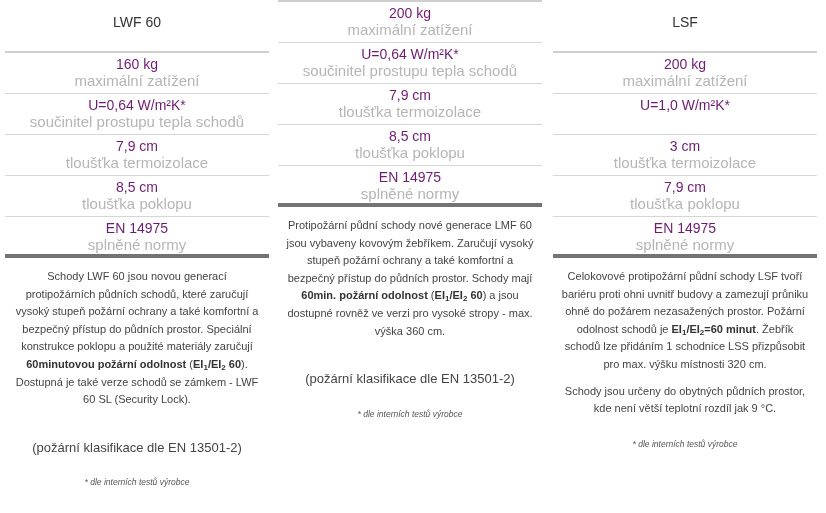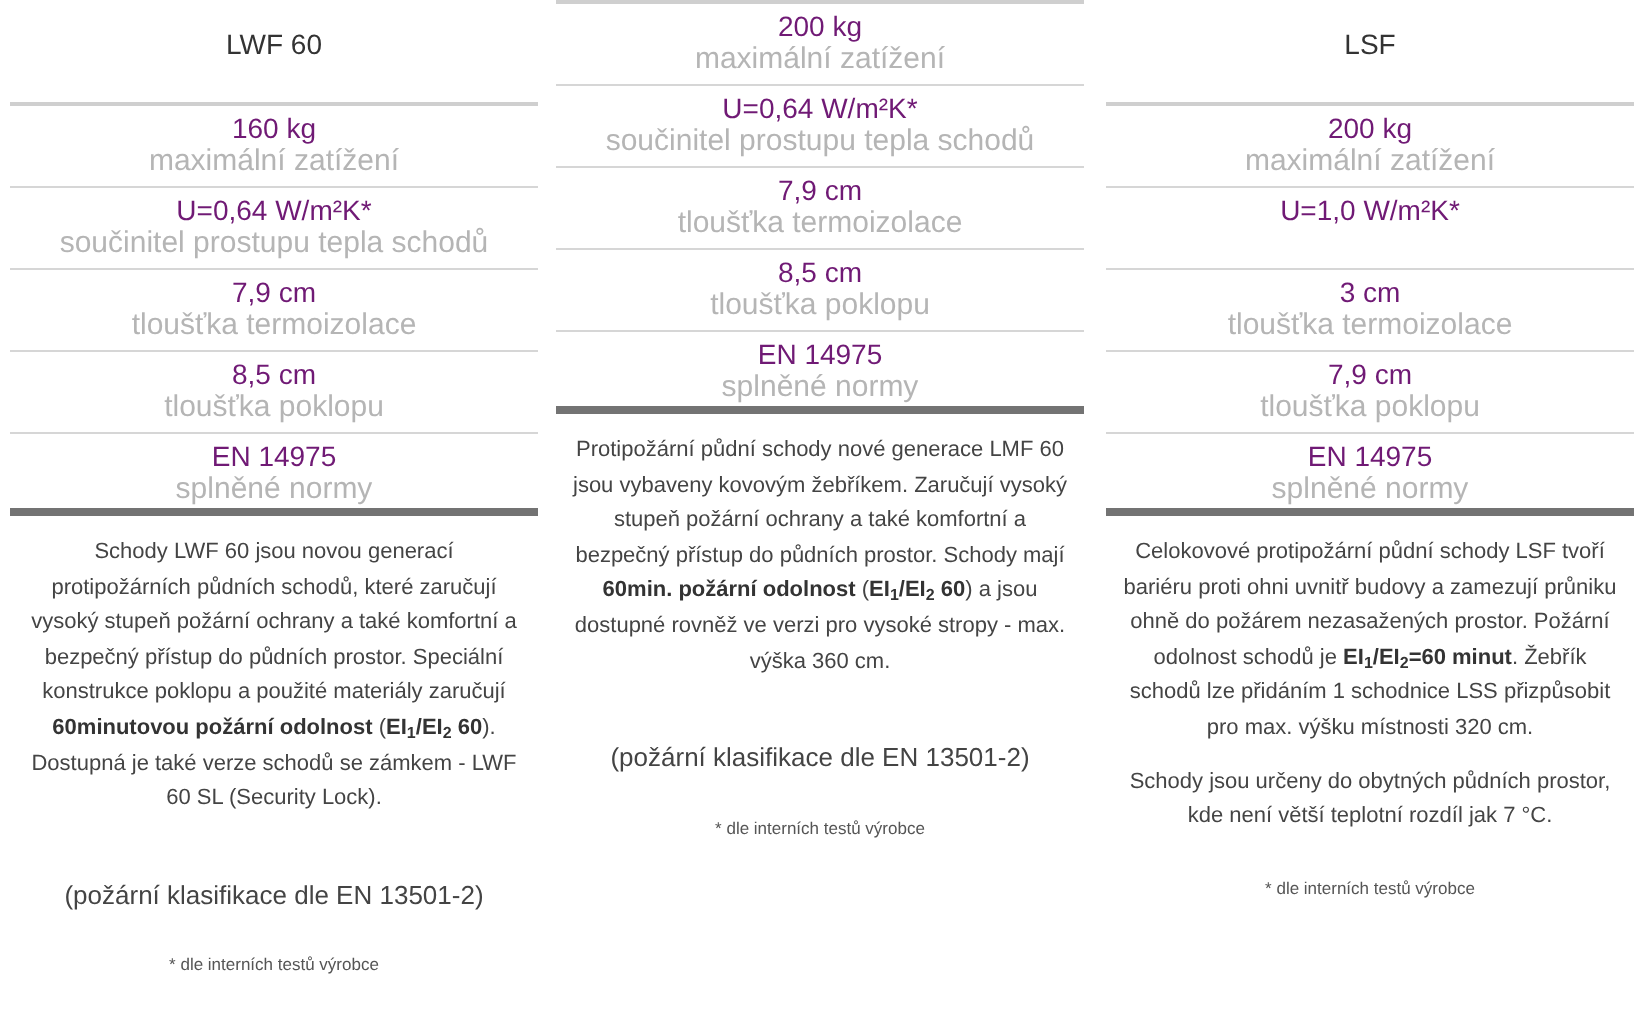--- a/index.html
+++ b/index.html
@@ -31,21 +31,21 @@
     .spec .lbl {
       font-size: 15px; line-height: 12px; padding-top: 3px; color: #b5b5b5; font-weight: normal;
     }
     .spec.last { border-bottom: 4px solid #737373; }
     .desc {
       padding: 10px 6px 0 6px; font-size: 11px; line-height: 17.6px; color: #444444;
     }
     .desc p { margin-bottom: 9px; }
     .desc b { color: #333333; }
     .desc sub { font-size: 8px; vertical-align: -2px; line-height: 0; font-weight: bold; }
-    .note { font-size: 8.5px; color: #555555; margin-top: 18px; }
+    .note { font-size: 8.5px; font-style: italic; color: #555555; margin-top: 18px; }
     .cls { font-size: 13px; color: #444444; margin-top: 30px; }
   </style>
 </head>
 <body>
 
 <div class="wrap">
 
   <div class="col c1">
     <div class="title">LWF 60</div>
     <div class="rule-top"></div>
@@ -122,18 +122,18 @@
     <div class="spec">
       <div class="val">7,9 cm</div>
       <div class="lbl">tloušťka poklopu</div>
     </div>
     <div class="spec last">
       <div class="val">EN 14975</div>
       <div class="lbl">splněné normy</div>
     </div>
     <div class="desc">
       <p><span>Celokovové protipožární půdní schody LSF tvoří bariéru proti ohni uvnitř budovy a zamezují průniku ohně do požárem nezasažených prostor. Požární odolnost schodů je </span><b><span>EI</span><sub>1</sub><span>/</span><span>EI</span><sub>2</sub><span>=60 minut</span></b><span>. Žebřík schodů lze přidáním 1 schodnice LSS přizpůsobit pro max. výšku místnosti 320 cm.</span></p>
-      <p>Schody jsou určeny do obytných půdních prostor, kde není větší teplotní rozdíl jak 7 °C.</p>
+      <p>Schody jsou určeny do obytných půdních prostor, kde není větší teplotní rozdíl jak 9 °C.</p>
       <p class="note">* dle interních testů výrobce</p>
     </div>
   </div>
 
 </div>
 
 </body></html>

